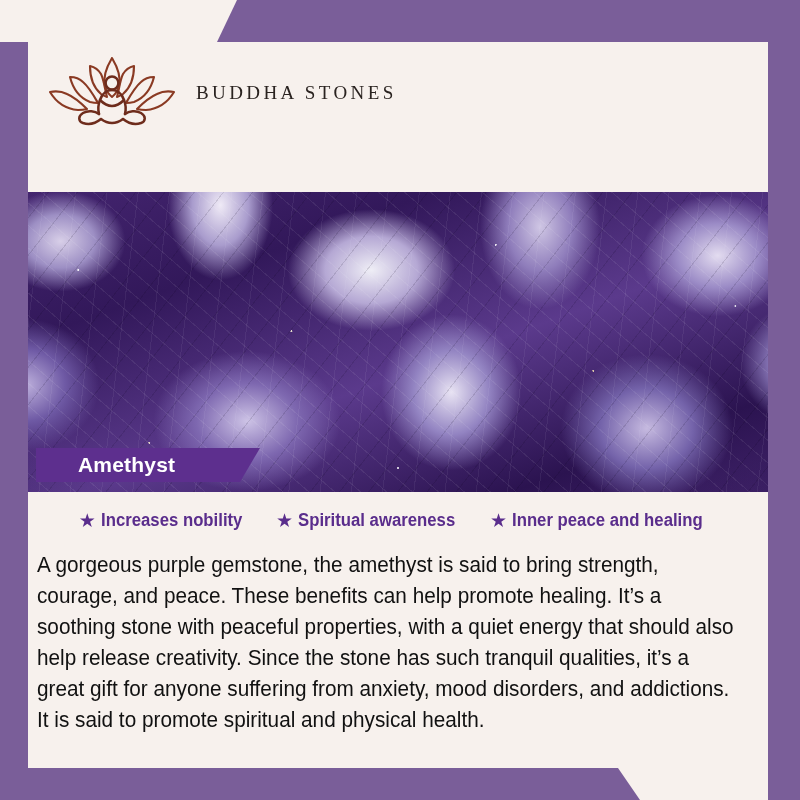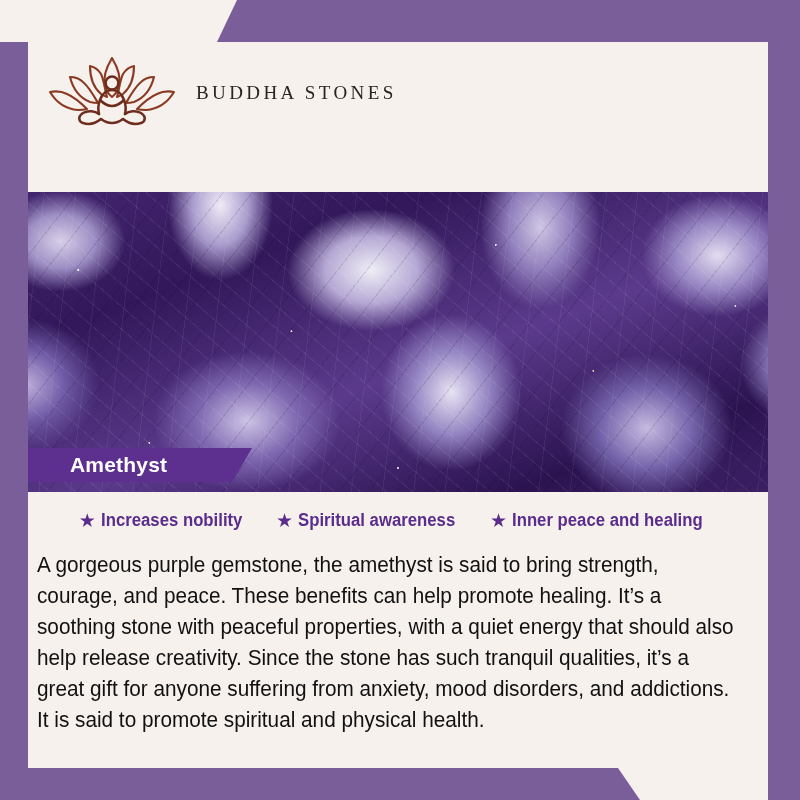--- a/index.html
+++ b/index.html
@@ -107,21 +107,21 @@
       radial-gradient(circle 2px at 22% 78%, rgba(255,245,210,.8) 0 40%, rgba(255,255,255,0) 60%),
       radial-gradient(circle 2px at 50% 85%, rgba(255,255,255,.75) 0 40%, rgba(255,255,255,0) 60%);
   }
   .photo-vig{
     position:absolute;inset:0;
     background:radial-gradient(ellipse 120% 130% at 50% 45%,rgba(0,0,0,0) 52%,rgba(18,6,40,.45) 100%);
   }
 
   
   .ribbon{
-    position:absolute;left:0;top:406px;height:34px;width:224px;
+    position:absolute;left:8px;top:406px;height:34px;width:224px;
     background:#5d2f8e;
     clip-path:polygon(0 0,100% 0,calc(100% - 20px) 100%,0 100%);
     display:flex;align-items:center;
   }
   .ribbon .ribbon-label{
     margin-left:42px;color:#ffffff;font-weight:700;font-size:21px;
     letter-spacing:.2px;white-space:nowrap;
   }
 
   

